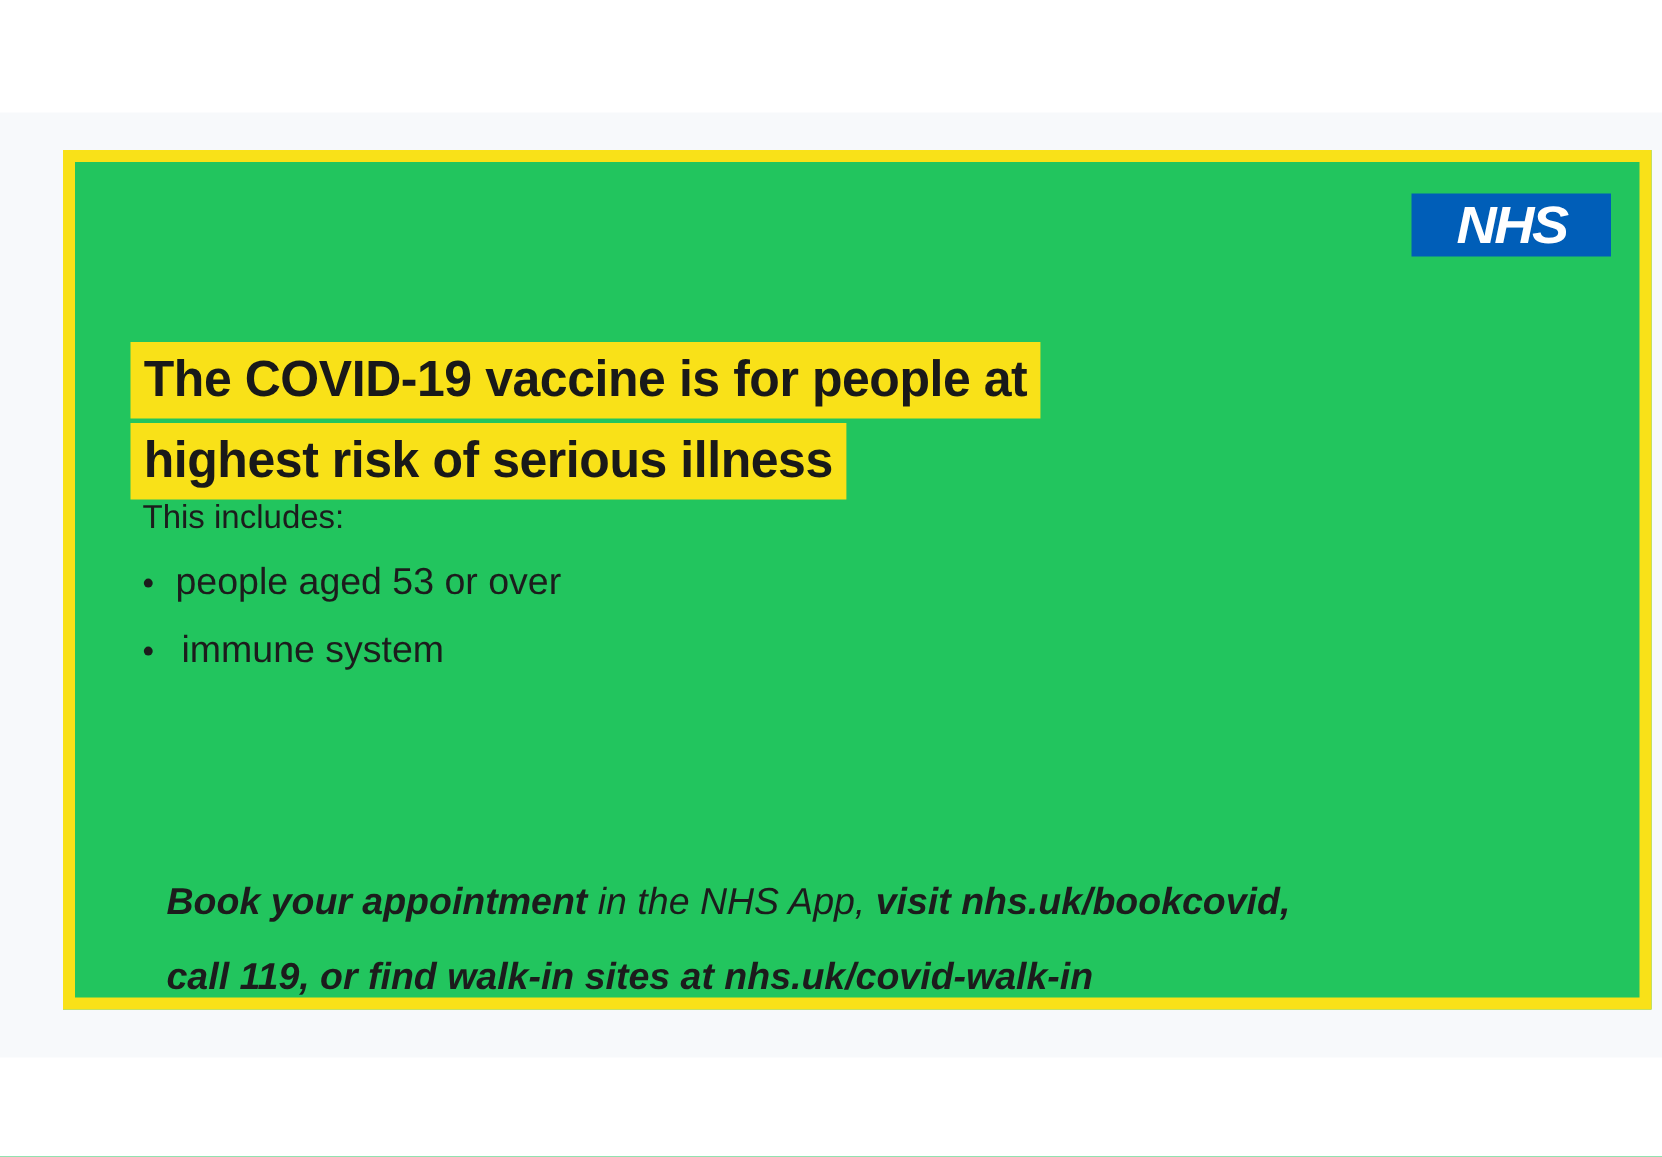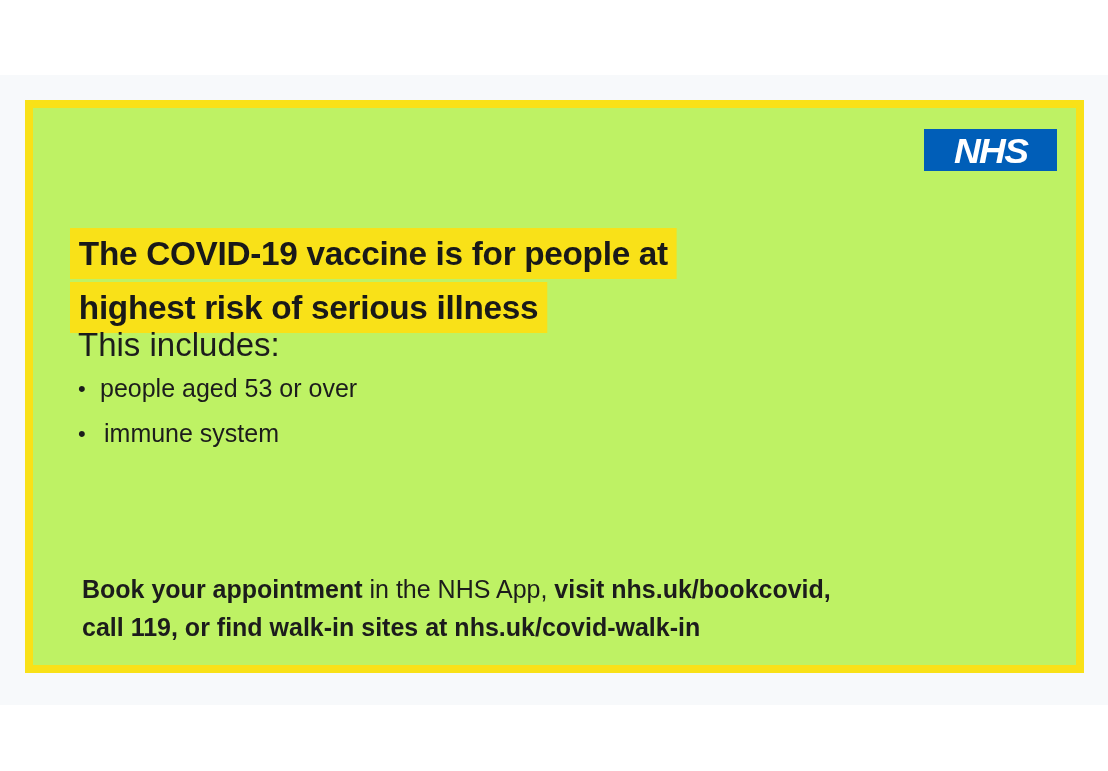--- a/index.html
+++ b/index.html
@@ -22,27 +22,27 @@
     left: 0;
     top: 75px;
     width: 1108px;
     height: 630px;
     background: #f7f9fb;
   }
 
   
   .poster-card {
     position: absolute;
-    left: 25px;
+    left: 42px;
     top: 100px;
     width: 1059px;
     height: 573px;
     box-sizing: border-box;
     border: 8px solid #f9e118;
-    background: #bef264;
+    background: #22c55e;
   }
 
   .poster-inner {
     position: relative;
     width: 100%;
     height: 100%;
   }
 
   
   .nhs-logo {
@@ -101,21 +101,21 @@
     left: 45px;
     top: 216px;
     width: 960px;
     color: #1c1c1c;
     font-family: "Liberation Sans", sans-serif;
     font-size: 25px;
     line-height: 45px;
   }
   .intro-line {
     margin: 0;
-    font-size: 33px;
+    font-size: 22px;
     line-height: 42px;
   }
   .bullet-list {
     list-style: none;
     margin: 0;
     padding: 0;
   }
   .bullet-item {
     position: relative;
     padding-left: 22px;
@@ -143,22 +143,23 @@
     left: 45px;
     top: 460px;
     width: 995px;
     color: #1c1c1c;
     font-family: "Liberation Sans", sans-serif;
     font-size: 25px;
     line-height: 34px;
     font-weight: bold;
   }
   .cta-line {
-    margin: 4px;
+    margin: 16px;
     white-space: nowrap;
+    font-style: italic;
   }
   .cta-regular {
     font-weight: normal;
   }
 </style>
 </head>
 <body>
 
 <div class="page-surface"></div>
 

